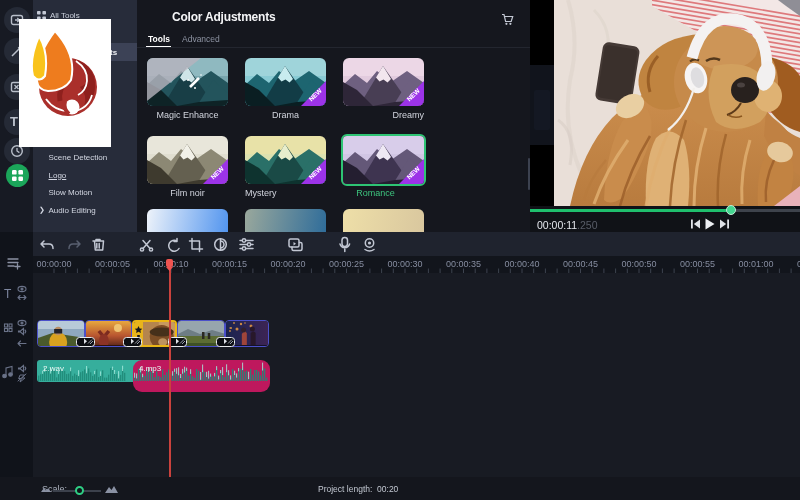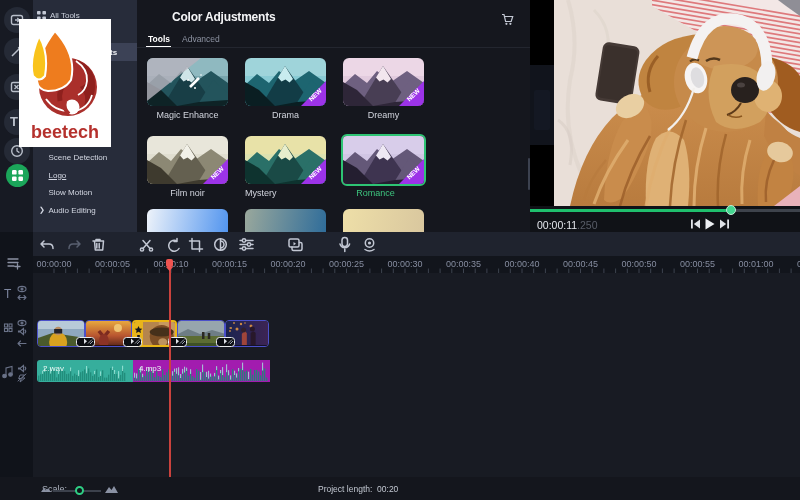--- a/index.html
+++ b/index.html
@@ -116,21 +116,21 @@
         <polygon points="33,19.5 40,8 48,21 44.5,24.5 40.5,21.5 36.5,23.5" fill="#f2e6ee"></polygon>
         <polygon points="50,48 66,22 81,35 81,48" fill="#6e6080"></polygon>
         <polygon points="0,24 14,32 30,48 0,48" fill="#2e2638"></polygon>
         <polygon points="30,48 81,48 81,42 52,44" fill="#2e2638"></polygon>
       </svg>
 <svg width="81" height="48" viewBox="0 0 81 48" style="position:absolute;left:0;top:0">
         <polygon points="56,48 81,23 81,48" fill="#9c33e8"></polygon>
         <text x="70.5" y="39" font-size="6.5" fill="#fff" font-weight="bold" text-anchor="middle" transform="rotate(-45 70.5 37)" font-family="Liberation Sans">NEW</text>
       </svg>
 </div>
-<div class="abs" style="left:206px;top:110px;width:81px;text-align:center;font-size:9px;color:#d2d5de;">Dreamy</div>
+<div class="abs" style="left:206px;top:110px;width:81px;text-align:right;font-size:9px;color:#d2d5de;">Dreamy</div>
 <div class="abs" style="left:10px;top:136px;width:81px;height:48px;border-radius:6px;overflow:hidden;">
 <svg width="81" height="48" viewBox="0 0 81 48" style="position:absolute;left:0;top:0">
         <defs>
           <linearGradient id="g796233790" x1="0" y1="0" x2="0" y2="1"></linearGradient>
         </defs>
         <rect width="81" height="48" fill="#e8e6da"></rect>
         <rect y="18" width="81" height="30" fill="#d8d4c4" opacity="0.45"></rect>
         <polygon points="0,27 12,16 24,25 34,13 48,24 64,13 81,25 81,48 0,48" fill="#8c8874"></polygon>
         <polygon points="16,48 40,8 68,48" fill="#646050"></polygon>
         <polygon points="33,19.5 40,8 48,21 44.5,24.5 40.5,21.5 36.5,23.5" fill="#f2f1e8"></polygon>
@@ -592,21 +592,21 @@
         <rect x="79.0" y="13.9" width="1.3" height="7.1" fill="#1f8978" opacity="0.9"></rect>
         <rect x="81.0" y="16.4" width="1.3" height="4.6" fill="#1f8978" opacity="0.9"></rect>
         <rect x="81.2" y="11.1" width="0.9" height="7.3" fill="#a8ece0" opacity="0.95"></rect>
         <rect x="83.0" y="14.9" width="1.3" height="6.1" fill="#1f8978" opacity="0.9"></rect>
         <rect x="85.0" y="9.0" width="1.3" height="12.0" fill="#1f8978" opacity="0.9"></rect>
         <rect x="85.2" y="5.7" width="0.9" height="5.3" fill="#a8ece0" opacity="0.95"></rect>
         <rect x="87.0" y="12.8" width="1.3" height="8.2" fill="#1f8978" opacity="0.9"></rect>
       </svg>
 <div style="position:absolute;left:6px;top:3.5px;font-size:8px;color:#eaf7f4;">2.wav</div>
 </div>
-<div class="abs" style="left:133px;top:128px;width:136.5px;height:22px;border-radius:0;background:#a21caf;overflow:hidden;">
+<div class="abs" style="left:133px;top:128px;width:136.5px;height:32px;border-radius:9px;background:#be185d;overflow:hidden;">
 <svg width="136" height="22" viewBox="0 0 136 22" style="position:absolute;left:0;top:0">
         <rect x="1.0" y="15.6" width="1.3" height="5.4" fill="#1f8978" opacity="0.9"></rect>
         <rect x="1.2" y="12.7" width="0.9" height="5.0" fill="#a8ece0" opacity="0.95"></rect>
         <rect x="3.0" y="16.5" width="1.3" height="4.5" fill="#1f8978" opacity="0.9"></rect>
         <rect x="3.2" y="13.4" width="0.9" height="5.0" fill="#a8ece0" opacity="0.95"></rect>
         <rect x="5.0" y="8.8" width="1.3" height="12.2" fill="#1f8978" opacity="0.9"></rect>
         <rect x="7.0" y="10.3" width="1.3" height="10.7" fill="#1f8978" opacity="0.9"></rect>
         <rect x="7.2" y="6.7" width="0.9" height="5.7" fill="#a8ece0" opacity="0.95"></rect>
         <rect x="9.0" y="15.2" width="1.3" height="5.8" fill="#1f8978" opacity="0.9"></rect>
         <rect x="9.2" y="13.7" width="0.9" height="3.5" fill="#a8ece0" opacity="0.95"></rect>
@@ -725,13 +725,12 @@
 <circle cx="36" cy="56" r="29" fill="#aa2f2b"></circle>
 <path d="M42 28 Q62 34 63 52 Q64 68 52 76 Q56 64 48 56 Q58 52 54 42 Q50 32 42 28Z" fill="#8e201d"></path>
 <path d="M14 68 Q24 82 42 80 Q56 78 60 64" stroke="#fff" stroke-width="1.8" fill="none"></path>
 <path d="M44 30 Q56 38 55 50 Q54 60 46 64" stroke="#fff" stroke-width="1.8" fill="none"></path>
 <path d="M34 52 Q26 58 28 70" stroke="#8e201d" stroke-width="5" fill="none"></path>
 <path d="M23 0 Q2 28 5 50 Q6 59 16 60 Q32 60 39 49 Q45 24 23 0Z" fill="#ee7c1e" stroke="#fff" stroke-width="2"></path>
 <path d="M7 5 Q-3 28 1 45 Q7 52 13 45 Q17 22 7 5Z" fill="#f9c31b" stroke="#fff" stroke-width="2"></path>
 <circle cx="40" cy="76" r="7.5" fill="#fff"></circle>
 <path d="M33 70 Q31 78 37 83" stroke="#aa2f2b" stroke-width="4" fill="none"></path>
 </svg>
-<div style="position:absolute;left:0;top:103px;width:92px;text-align:center;font-size:18px;font-weight:bold;color:#b5312d;letter-spacing:0px;">beetech</div>
 </div>
 </body></html>

